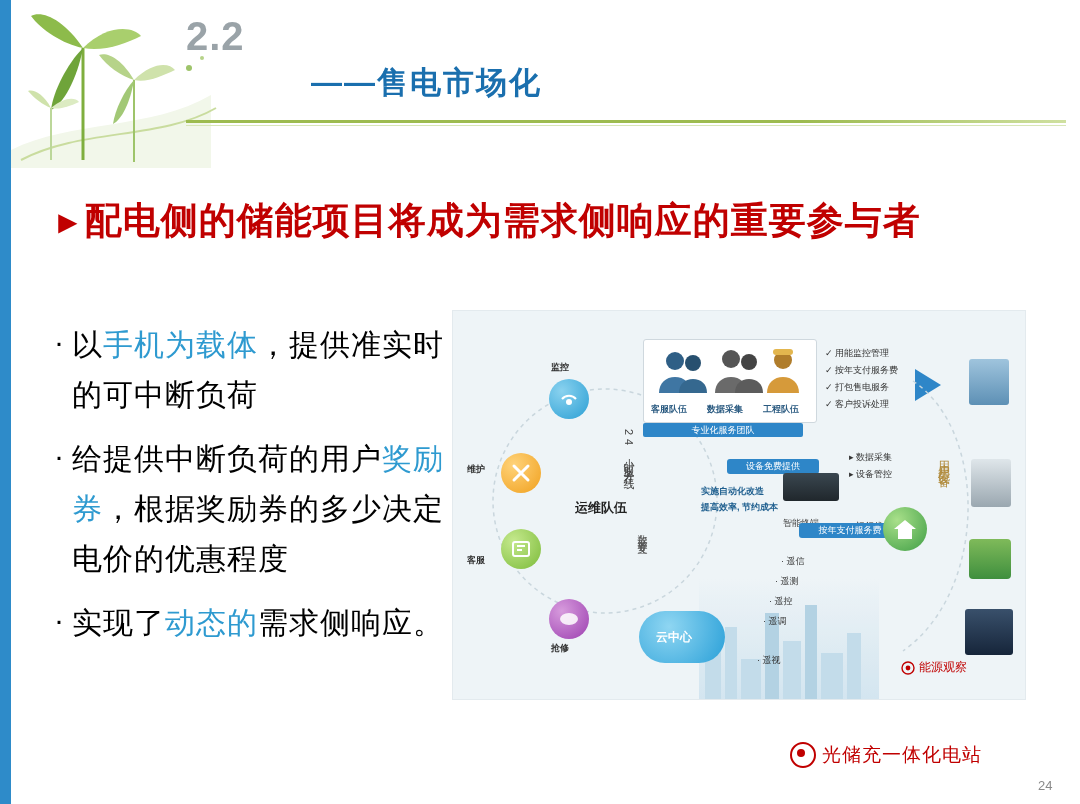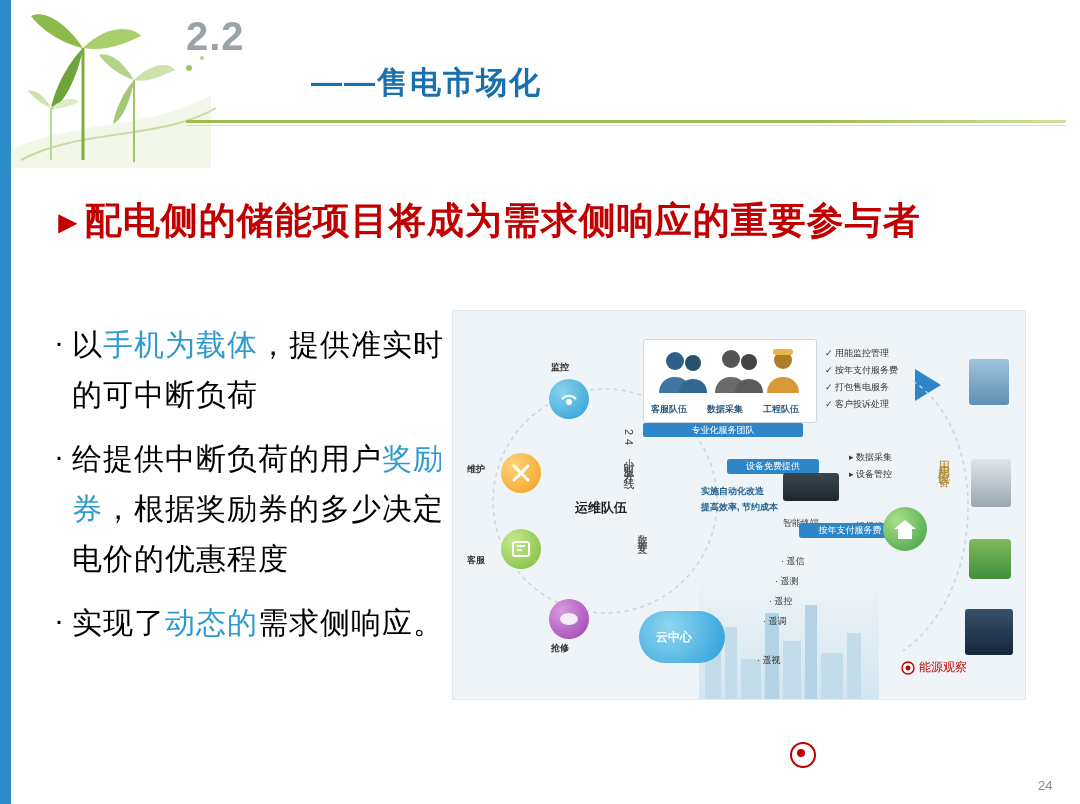--- a/index.html
+++ b/index.html
@@ -320,16 +320,17 @@
             <circle cx="7" cy="7" r="2.4" fill="#c00000"></circle>
           </svg>
         <span style="font-size:12px;color:#c00000;">能源观察</span>
       </div>
 
     </div>
   </div>
 
   <div class="footer-wm">
     <div class="wm-circle"></div>
+    <div class="wm-text">光储充一体化电站</div>
   </div>
   <div class="page-num">24</div>
 
 </div>
 
 </body></html>

